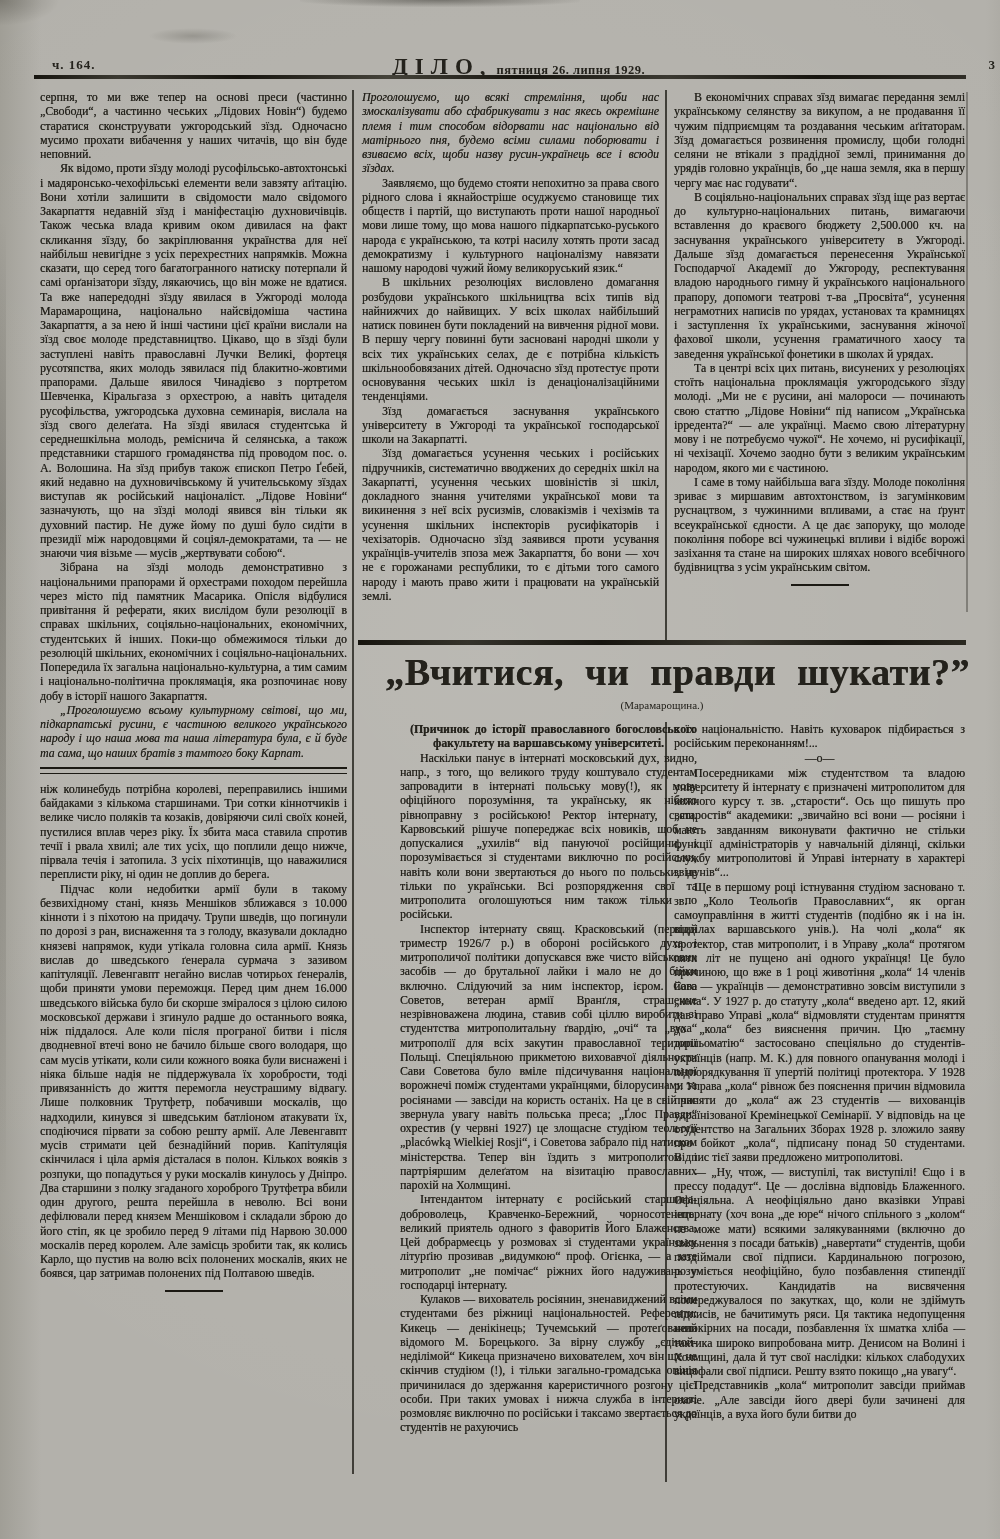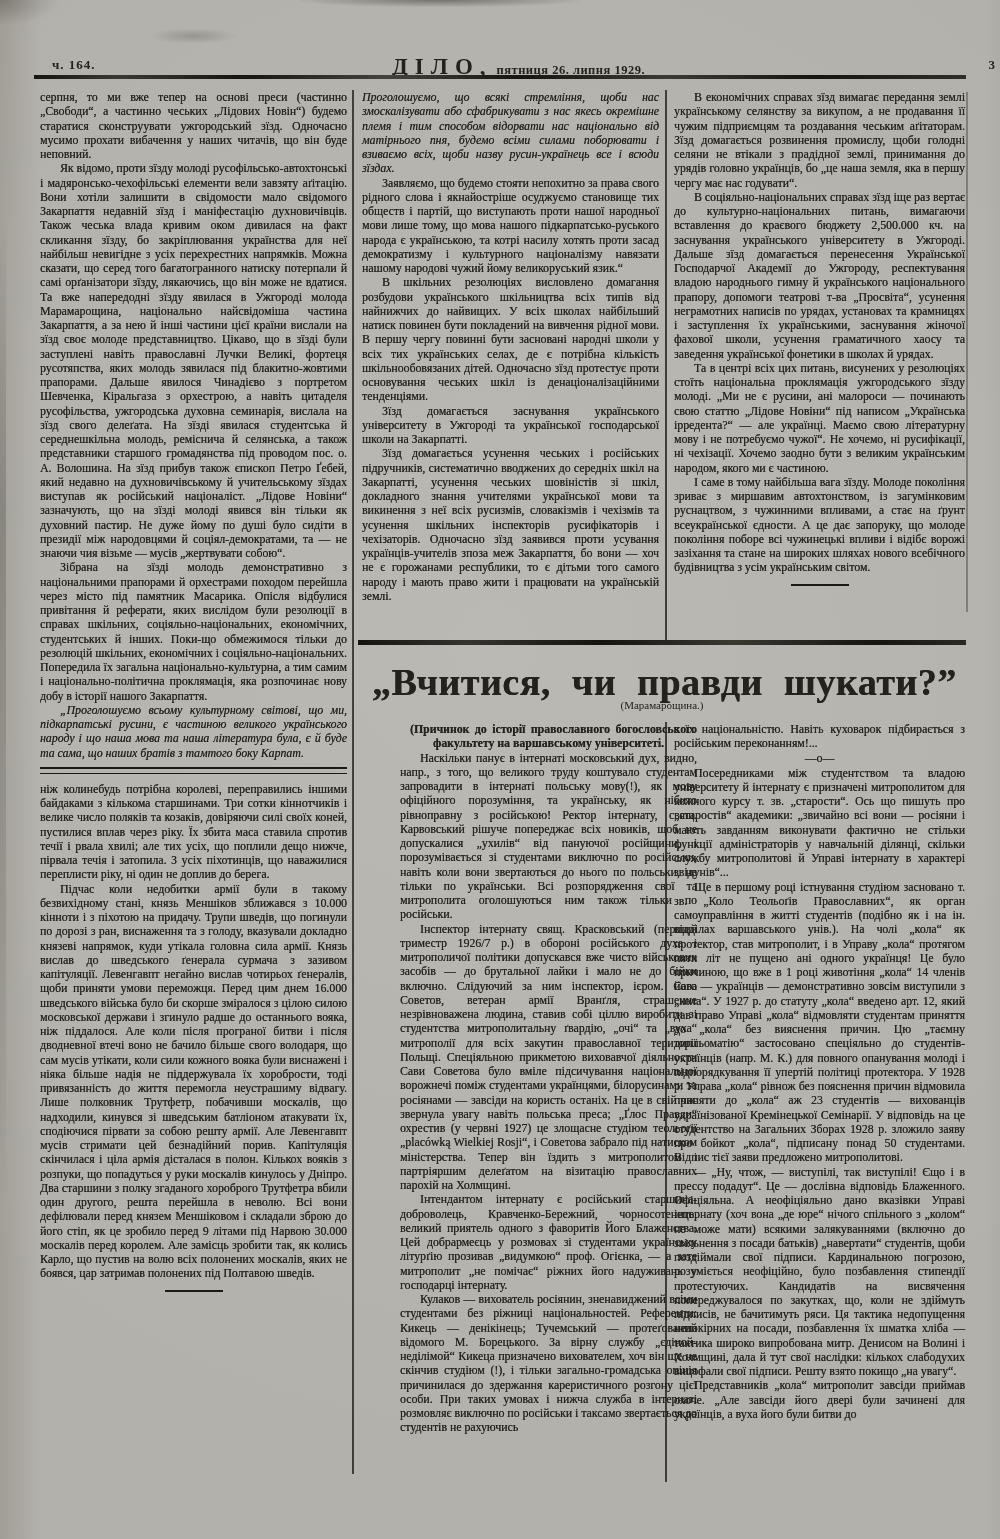--- a/index.html
+++ b/index.html
@@ -39,21 +39,21 @@
   .col p.noindent{text-indent:0;}
   .col p.quote{font-style:italic;}
   .col1{left:40px;top:90px;width:307px;}
   .col2{left:362px;top:90px;width:297px;}
   .col3{left:674px;top:90px;width:291px;}
   .double-rule{height:4px;border-top:2.5px solid #1b1913;border-bottom:1.2px solid #1b1913;margin:7px 0 8px 0;}
   .end-rule{width:58px;height:2.6px;background:#1b1913;margin:9px auto 0 auto;}
 
   .big-rule{position:absolute;left:358px;top:640px;width:608px;height:5px;
     background:linear-gradient(90deg,#16140e 0%,#35332b 18%,#16140e 40%,#3a382f 62%,#16140e 85%,#2b2921 100%);}
-  .headline{position:absolute;left:358px;top:646px;width:608px;margin:14px;text-align:left;
+  .headline{position:absolute;left:358px;top:646px;width:608px;margin:4px;text-align:right;
     font-size:38px;font-weight:bold;word-spacing:11px;letter-spacing:0.5px;white-space:nowrap;
     text-shadow:0.3px 0.3px 0.6px rgba(25,23,16,0.8);}
   .subhead{position:absolute;left:358px;top:699px;width:608px;text-align:center;font-size:11px;}
   .featleft{left:354px;top:722px;width:297px;margin-left:46px;}
   .featright{left:674px;top:722px;width:291px;}
   .lead{font-weight:bold;text-align:justify;text-align-last:center;}
   .col p.lead{text-indent:10px;}
   .osep{text-align:center;font-size:11.8px;line-height:15px;}
 </style>
 </head>

